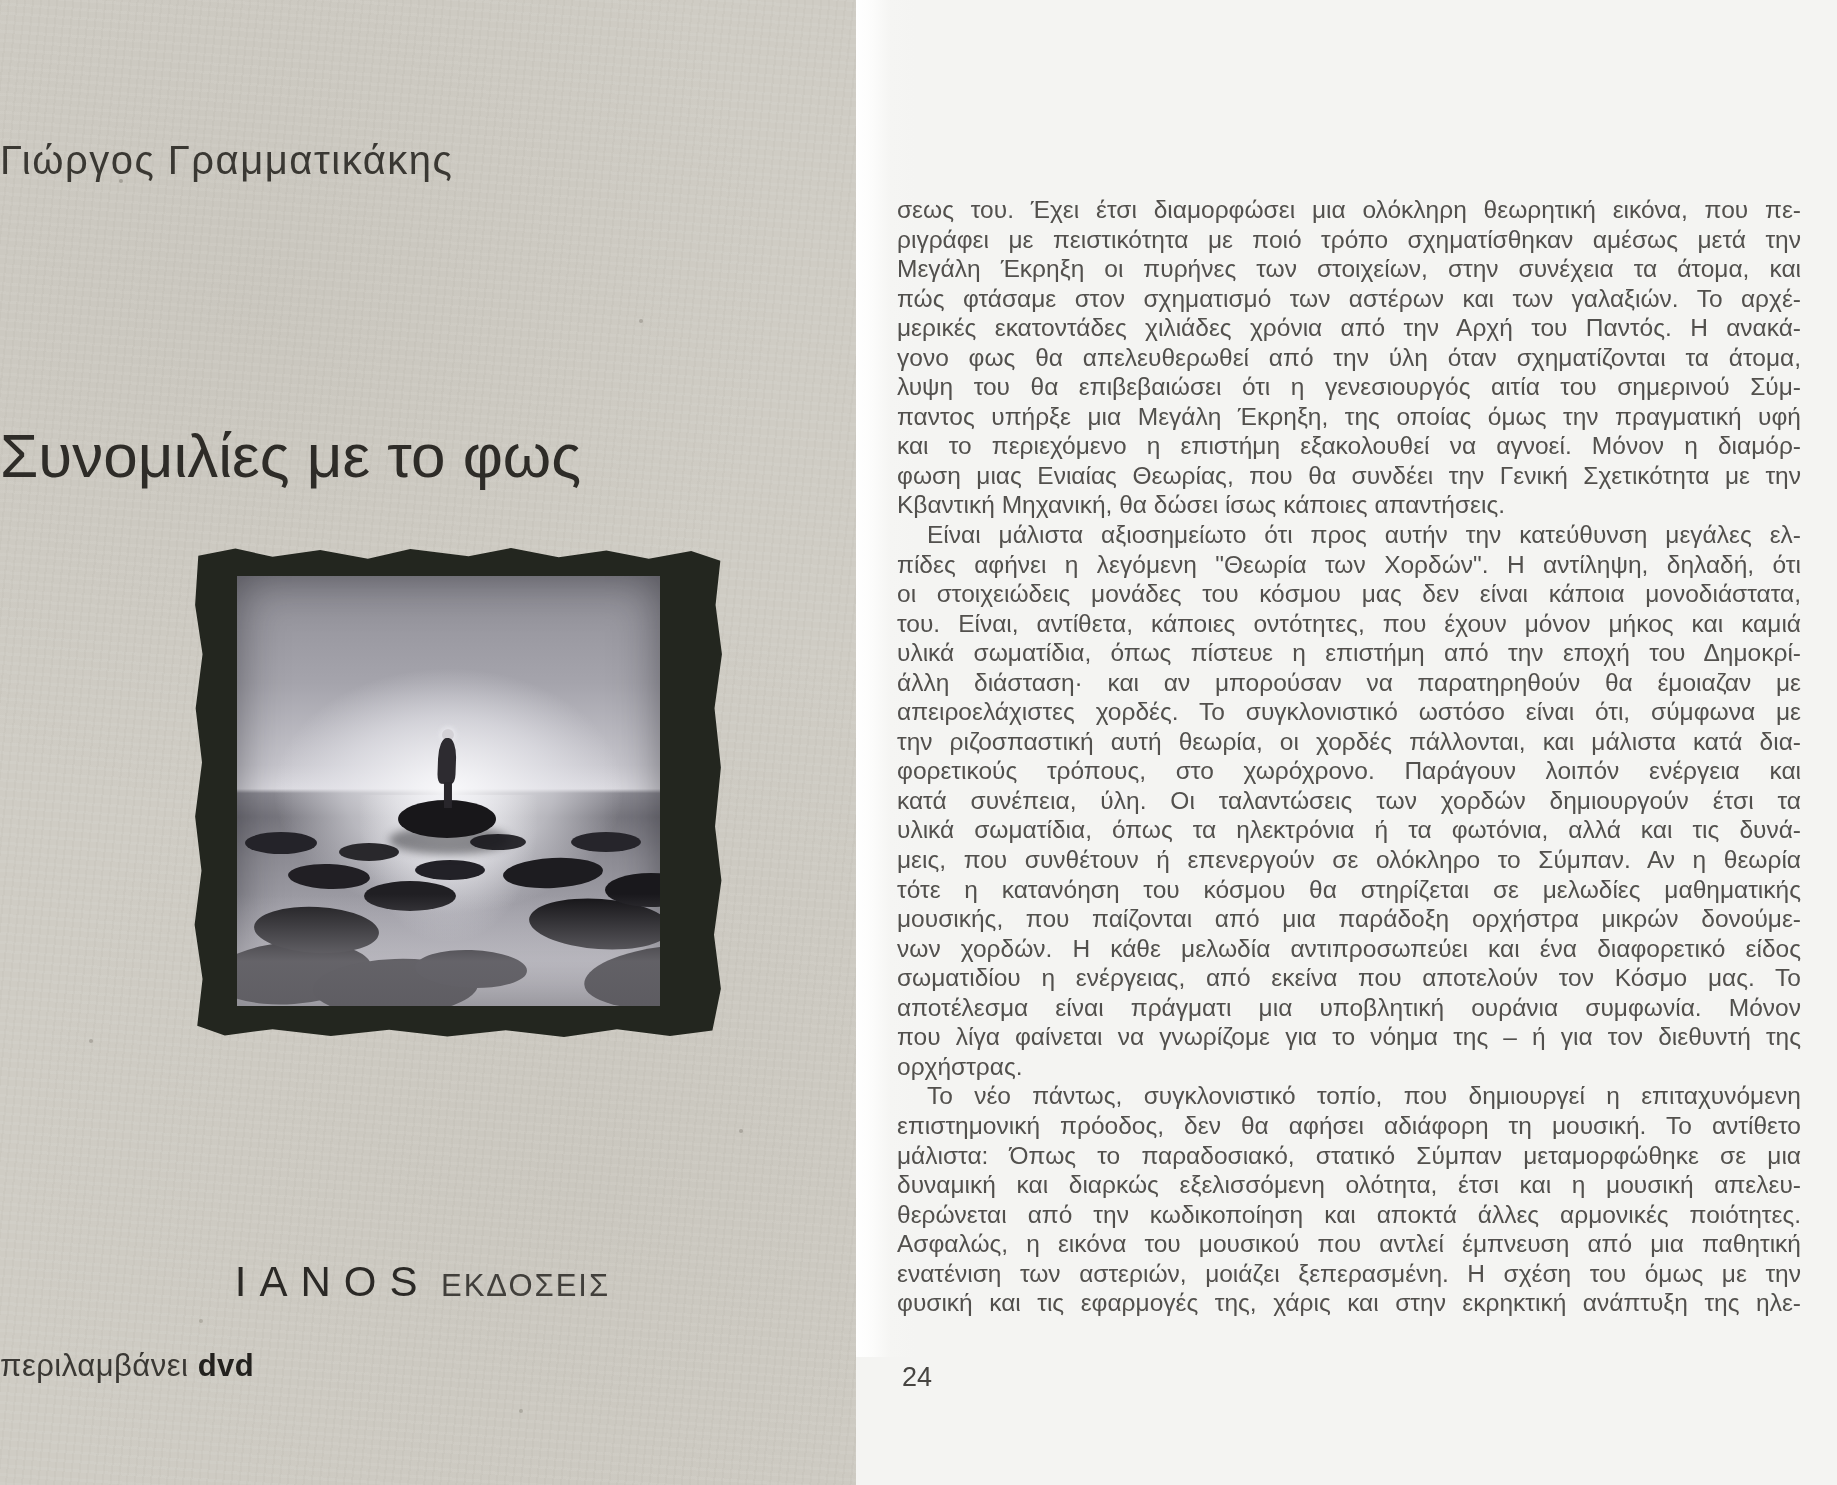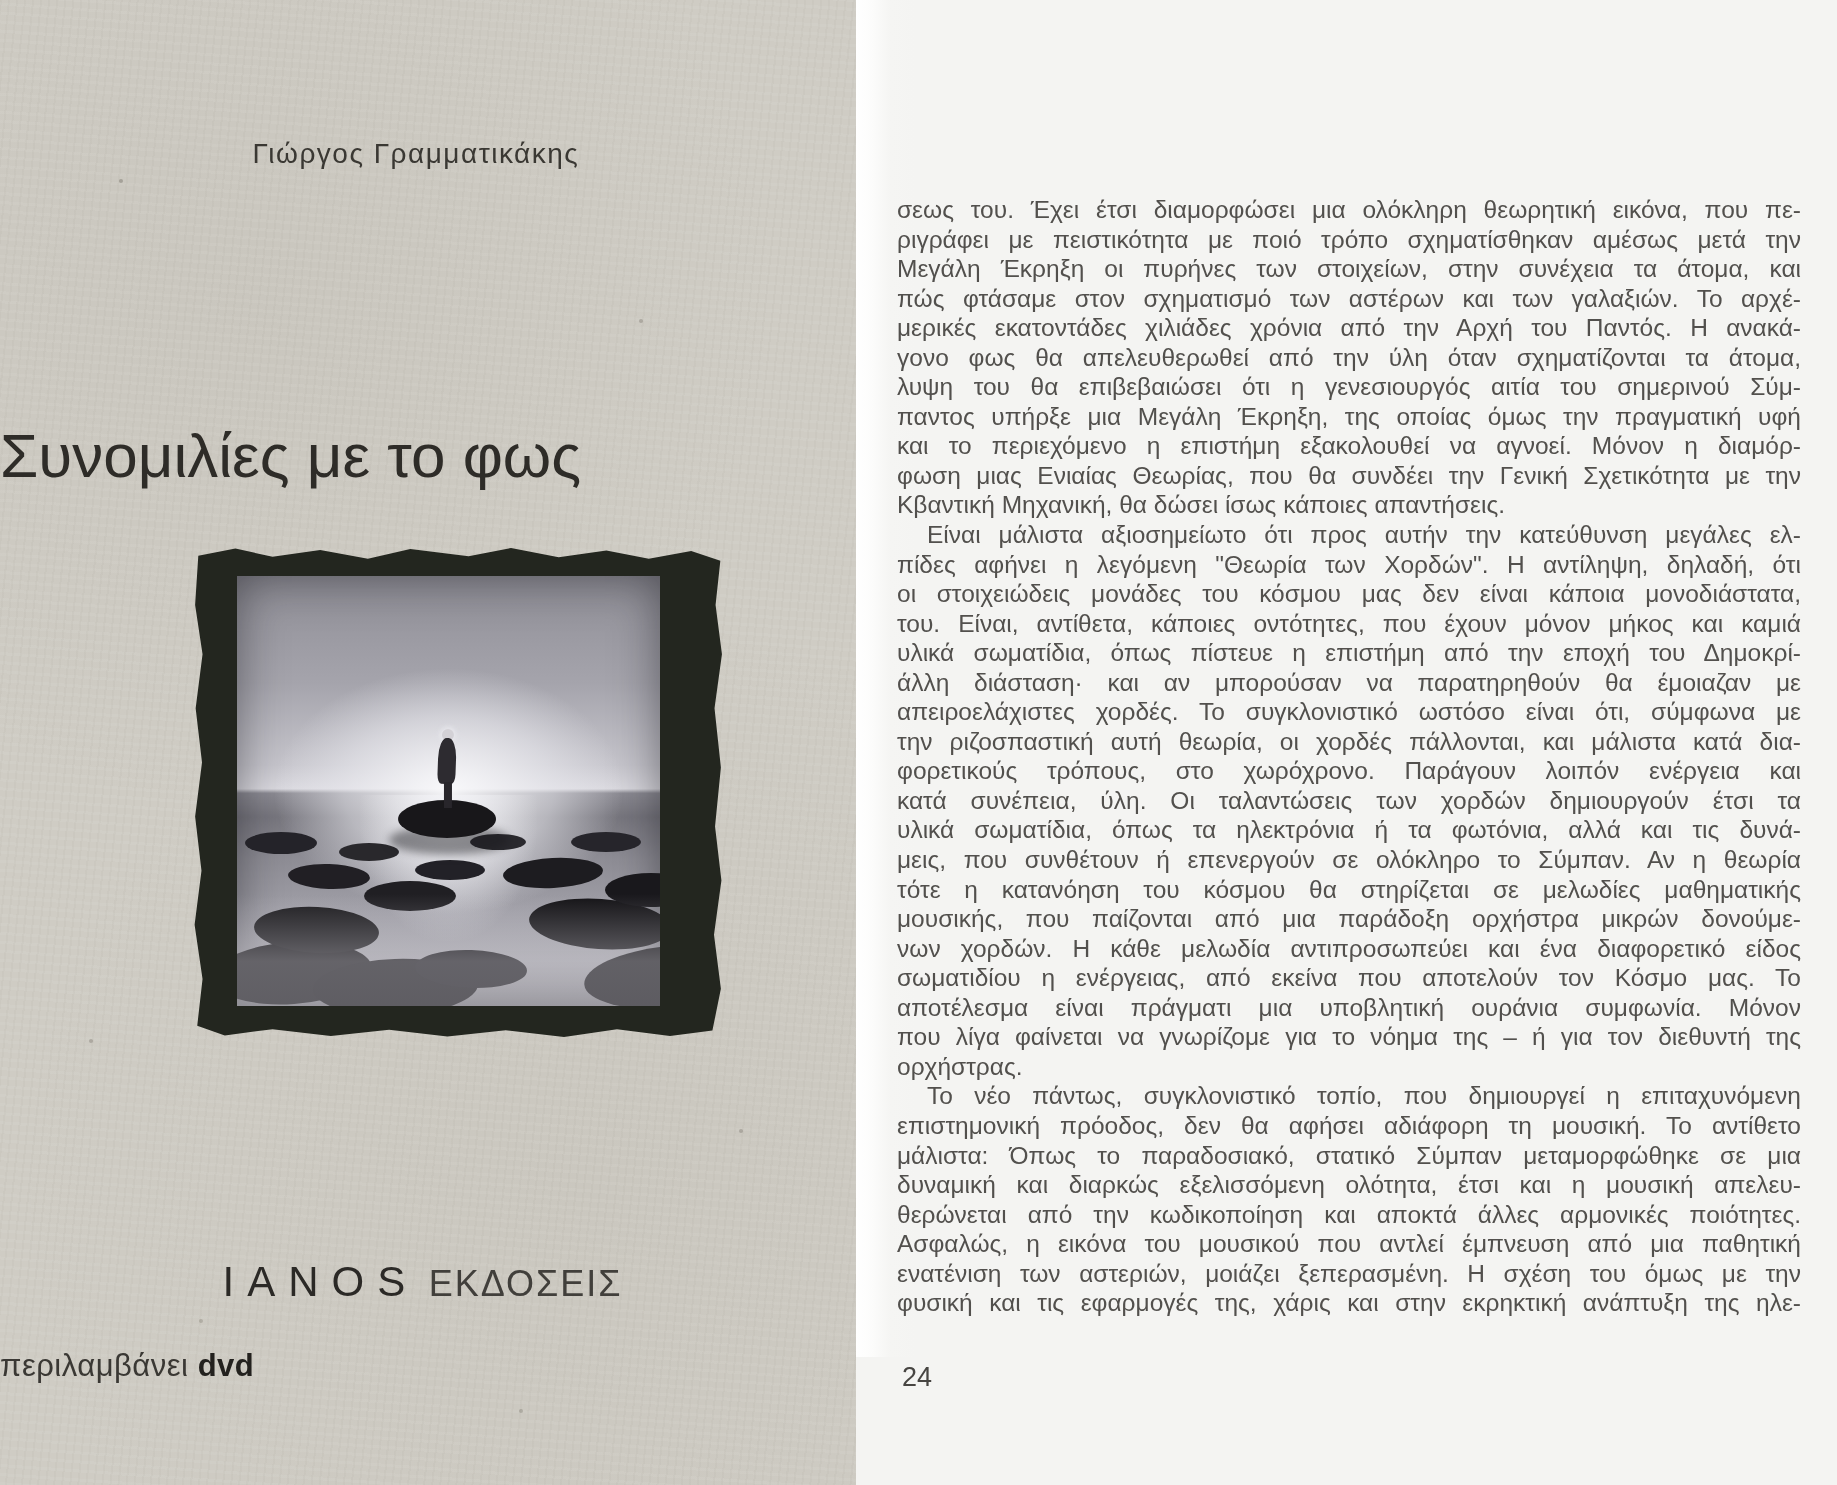--- a/index.html
+++ b/index.html
@@ -18,22 +18,22 @@
       radial-gradient(circle at 70% 80%, rgba(110,105,95,.05), transparent 45%);
   }
   .flecks{position:absolute;left:0;top:0;width:2px;height:2px;border-radius:50%;
     background:transparent;
     box-shadow:
       120px 180px 0 1px rgba(95,90,80,.35), 640px 320px 0 1px rgba(95,90,80,.3),
       300px 760px 0 1px rgba(95,90,80,.28), 90px 1040px 0 1px rgba(95,90,80,.3),
       740px 1130px 0 1px rgba(95,90,80,.3), 520px 1410px 0 1px rgba(95,90,80,.28),
       200px 1320px 0 1px rgba(95,90,80,.25), 680px 620px 0 1px rgba(95,90,80,.22);}
   .author{
-    position:absolute;left:0;top:138px;width:760px;text-align:center;
-    font-size:28px;letter-spacing:1.5px;color:#3a3833;margin-left:36px;
+    position:absolute;left:0;top:138px;width:760px;text-align:left;
+    font-size:40px;letter-spacing:1.5px;color:#3a3833;
   }
   .title{
     position:absolute;left:0;top:420px;width:856px;text-align:left;
     font-size:62px;letter-spacing:0;color:#2e2c28;
   }
   
   .frame{
     position:absolute;left:193px;top:546px;width:530px;height:492px;
     background:#23261f;
     clip-path:polygon(1% 2%,8% .5%,15% 2.2%,24% .8%,33% 2.6%,41% .6%,52% 2.1%,60% .4%,69% 2.3%,78% .9%,86% 2.6%,94% 1%,99.5% 3%,98.6% 12%,99.8% 22%,98.4% 33%,99.6% 45%,98.5% 57%,99.7% 68%,98.3% 79%,99.6% 90%,98% 98.5%,90% 99.6%,80% 98.2%,70% 99.8%,59% 98.4%,48% 99.7%,37% 98.3%,26% 99.6%,15% 98.2%,6% 99.5%,.8% 97.5%,1.8% 88%,.3% 77%,1.6% 66%,.4% 55%,1.7% 44%,.5% 33%,1.8% 22%,.4% 12%);
@@ -56,21 +56,21 @@
   .fig-body{position:absolute;left:3px;top:9px;width:18px;height:46px;
     background:#2d2b30;border-radius:45% 45% 22% 22%;transform:rotate(2deg);}
   .fig-legs{position:absolute;left:9px;top:53px;width:8px;height:26px;background:#28262b;}
   .fig-rock{position:absolute;left:50%;top:52%;transform:translateX(-52%);width:98px;height:38px;
     border-radius:50%;background:#18171a;}
   .fig-rock-shadow{position:absolute;left:50%;top:58%;transform:translateX(-50%);width:120px;height:30px;
     border-radius:50%;background:rgba(25,24,28,.45);filter:blur(4px);}
   
   .publisher{position:absolute;left:0;top:1258px;width:845px;text-align:center;color:#2e2c29;}
   .pub-brand{font-size:42px;letter-spacing:13px;font-weight:400;color:#2b2926;}
-  .pub-word{font-size:36px;letter-spacing:2px;font-weight:300;color:#413f3b;margin-left:6px;}
+  .pub-word{font-size:31px;letter-spacing:2px;font-weight:300;color:#413f3b;margin-left:6px;}
   .tagline{position:absolute;left:0;top:1348px;width:845px;text-align:left;
     font-size:31px;color:#3a3834;letter-spacing:.5px;}
   .tagline b{color:#23211e;}
   
   .rpage{
     position:absolute;left:856px;top:0;width:981px;height:1357px;
     background:linear-gradient(to right,#ffffff 0,#fcfcfb 16px,#f5f5f3 34px,#f4f4f2 60px);
   }
   .text-block{
     position:absolute;left:41px;top:195px;width:904px;

